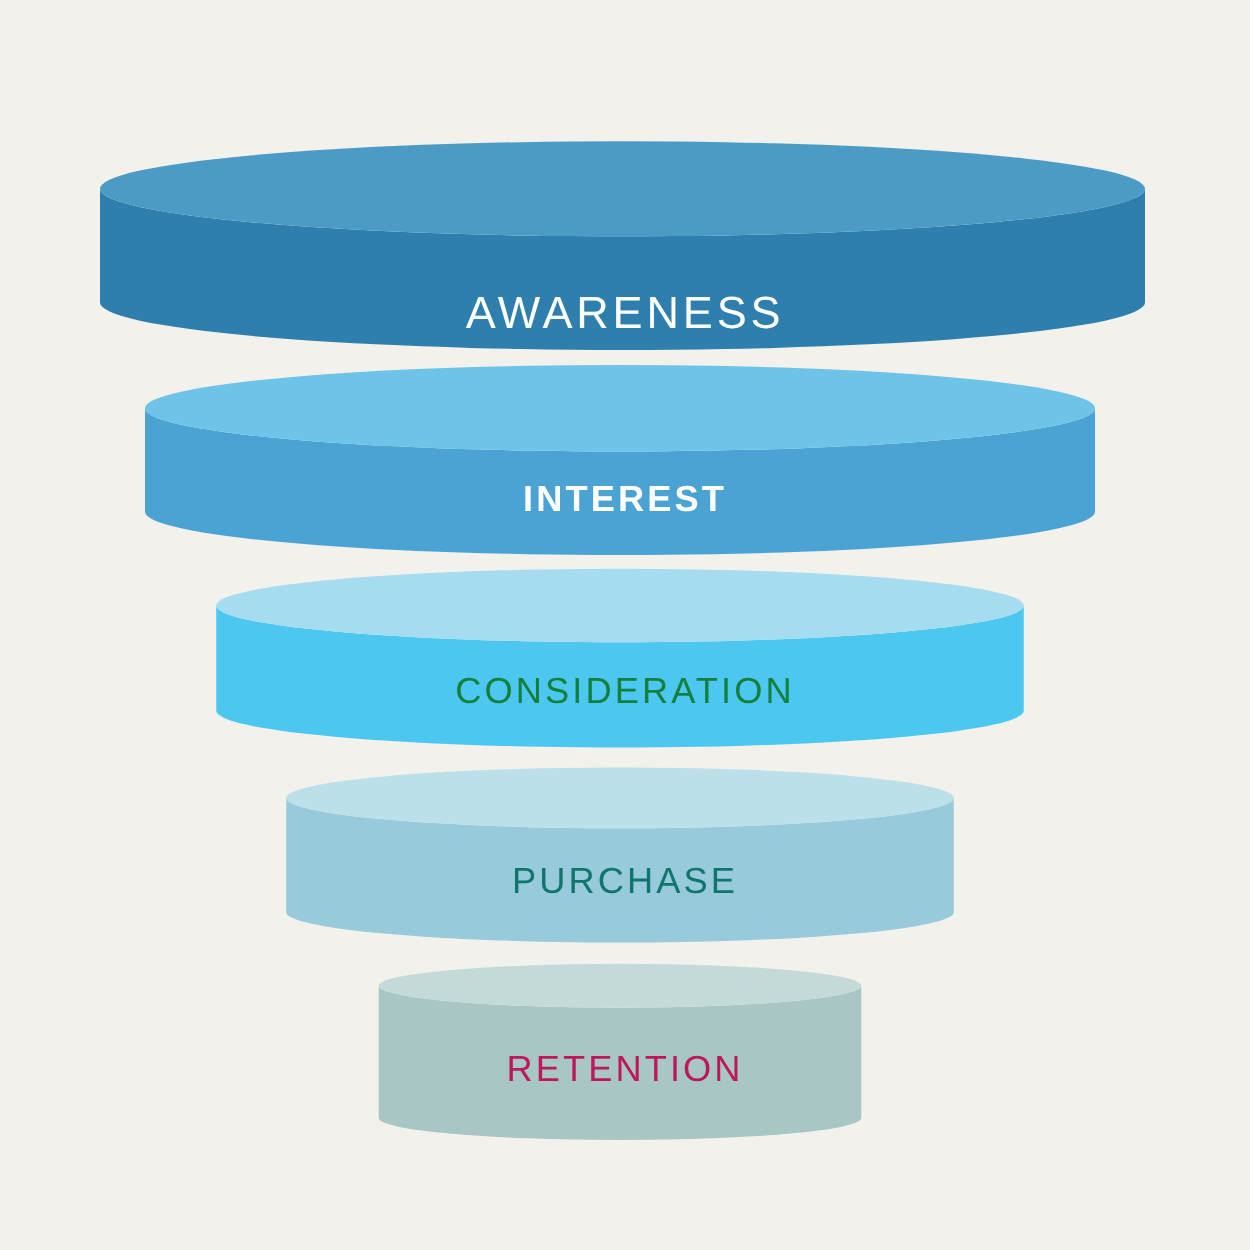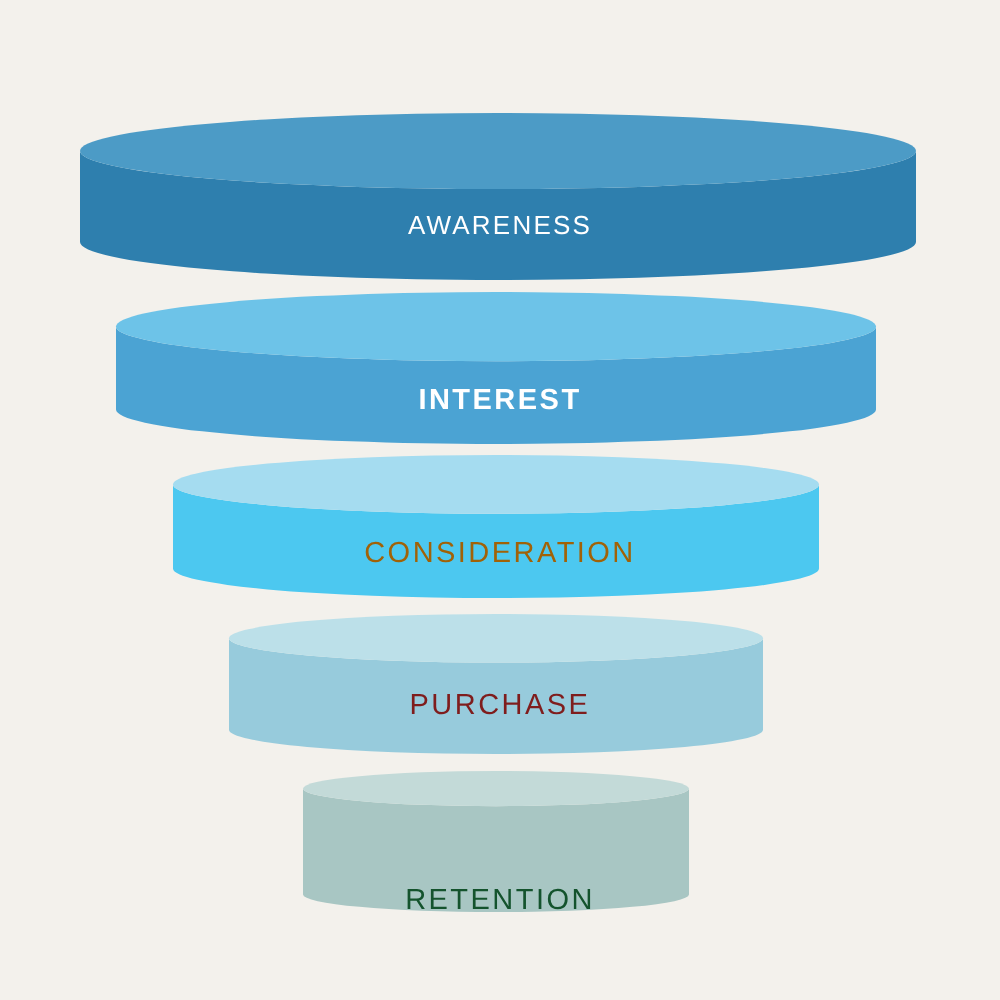--- a/index.html
+++ b/index.html
@@ -63,19 +63,19 @@
         <ellipse cx="496" cy="638.297" rx="267" ry="24.297" fill="#BCE0E9"></ellipse>
         <path d="M 229 638.297 A 267 24.297 0 0 0 763 638.297 L 763 638.297 A 267 24.297 0 0 1 229 638.297 Z" fill="#90C5D6" opacity="0.45"></path>
       </g>
       <g>
         <path d="M 303 788.563 L 303 894.437 A 193 17.563 0 0 0 689 894.437 L 689 788.563 A 193 17.563 0 0 1 303 788.563 Z" fill="#A8C6C3"></path>
         <ellipse cx="496" cy="788.563" rx="193" ry="17.563" fill="#C3DAD8"></ellipse>
         <path d="M 303 788.563 A 193 17.563 0 0 0 689 788.563 L 689 788.563 A 193 17.563 0 0 1 303 788.563 Z" fill="#A1C0BD" opacity="0.45"></path>
       </g>
     </svg>
   <div id="label-layer">
-      <div class="stage-label" style="font-size: 26px; color: rgb(255, 255, 255); top: 210px;">AWARENESS</div>
+      <div class="stage-label" style="font-size: 36px; color: rgb(255, 255, 255); top: 229px;">AWARENESS</div>
       <div class="stage-label" style="font-size: 29px; color: rgb(255, 255, 255); top: 383.7px; font-weight: bold;">INTEREST</div>
-      <div class="stage-label" style="font-size: 29px; color: #a16207; top: 537.013px;">CONSIDERATION</div>
-      <div class="stage-label" style="font-size: 29px; color: #7f1d1d; top: 689.417px;">PURCHASE</div>
-      <div class="stage-label" style="font-size: 29px; color: #14532d; top: 840.183px; margin-top: 44px;">RETENTION</div>
+      <div class="stage-label" style="font-size: 29px; color: #15803d; top: 537.013px;">CONSIDERATION</div>
+      <div class="stage-label" style="font-size: 29px; color: #0f766e; top: 689.417px;">PURCHASE</div>
+      <div class="stage-label" style="font-size: 29px; color: #be185d; top: 840.183px;">RETENTION</div>
     </div>
 </div>
 
 </body></html>

